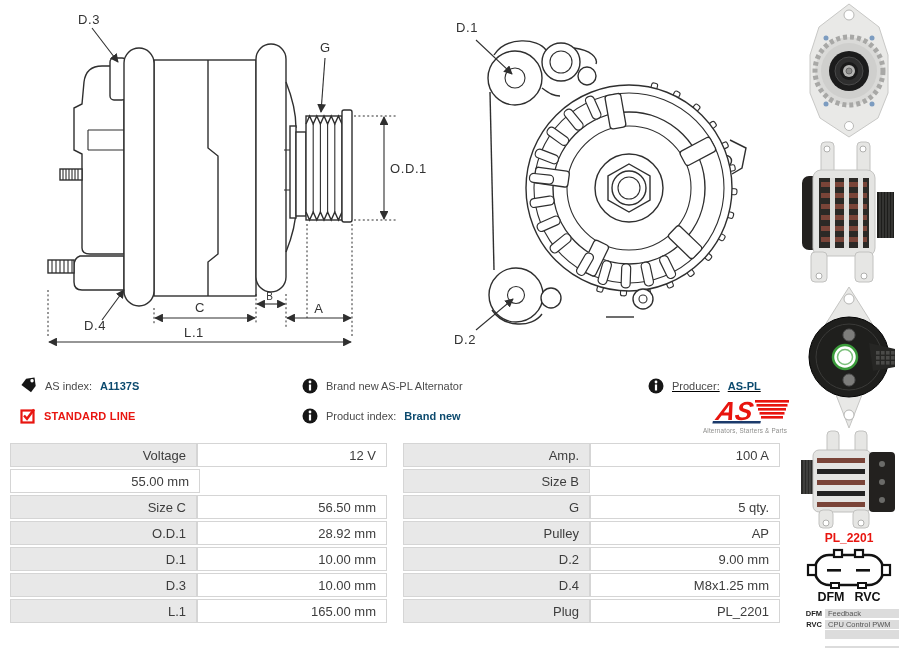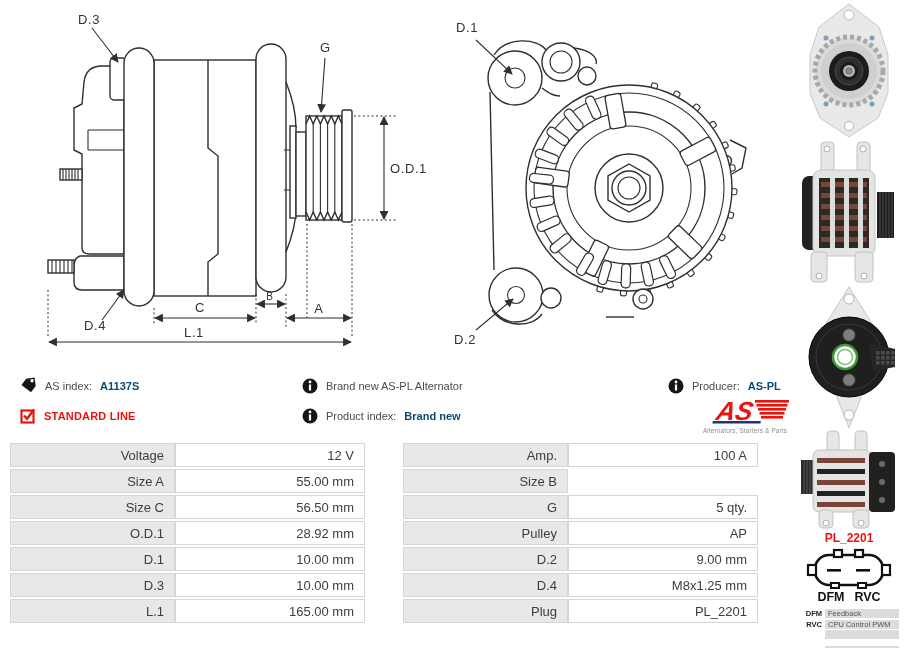--- a/index.html
+++ b/index.html
@@ -29,33 +29,33 @@
   .photo{display:block;}
   .plug-caption{margin-top:2px;height:13px;line-height:13px;font-size:12px;font-weight:700;color:var(--red);}
   .pins{display:flex;gap:10px;font-size:12.5px;font-weight:700;color:#111;height:13px;line-height:13px;}
   .legend{margin-top:5px;width:100px;}
   .legend-row{display:flex;height:9px;margin-bottom:1.5px;}
   .legend-key{width:23px;font-size:7.5px;font-weight:700;color:#222;text-align:right;padding-right:3px;line-height:9px;}
   .legend-val{flex:1;background:#dcdcdc;font-size:7.5px;color:#555;line-height:9px;padding-left:3px;}
   .legend-gap{height:5px;}
   
   .info-block{position:absolute;top:377px;display:flex;flex-direction:column;gap:13px;}
-  .info-left{left:20px;} .info-mid{left:302px;} .info-right{left:668px;}
+  .info-left{left:20px;} .info-mid{left:302px;} .info-right{left:648px;text-decoration:underline;}
   .info-row{display:flex;align-items:center;gap:8px;font-size:11px;color:#4a4a4a;height:17px;}
   .info-row b{color:#0c4a6e;}
   .standard{color:var(--red);font-weight:700;letter-spacing:.2px;}
   .logo{position:absolute;left:698px;top:397px;width:94px;text-align:center;}
   .logo-tag{font-size:6.3px;color:#8d8d8b;margin-top:-2px;letter-spacing:.2px;}
   
   .tables{position:absolute;left:10px;top:443px;display:flex;gap:6px;}
   .spec-table{width:387px;}
   .spec-row{display:flex;margin-bottom:2px;}
   .spec-cell{height:24px;line-height:24px;border:1px solid var(--cell-border);
              font-size:13px;color:#3d3d3d;text-align:right;padding-right:10px;box-sizing:border-box;}
-  .spec-label{width:165px;background:var(--cell-label-bg);}
+  .spec-label{width:187px;background:var(--cell-label-bg);}
   .spec-value{width:190px;background:#fff;}
 </style>
 </head>
 <body>
 
 <div class="page">
 
   <svg class="side-view" width="442" height="362" viewBox="0 0 442 362">
     <defs>
       <marker id="arr" viewBox="0 0 10 10" refX="9" refY="5" markerWidth="8" markerHeight="8" orient="auto-start-reverse">
@@ -411,21 +411,20 @@
     <div class="logo-tag">Alternators, Starters &amp; Parts</div>
   </div>
 
   <div class="tables">
     <div class="spec-table">
       <div class="spec-row">
         <div class="spec-cell spec-label">Voltage</div>
         <div class="spec-cell spec-value">12 V</div>
       </div>
       <div class="spec-row">
-        <div class="spec-cell spec-label">Size A</div>
         <div class="spec-cell spec-value">55.00 mm</div>
       </div>
       <div class="spec-row">
         <div class="spec-cell spec-label">Size C</div>
         <div class="spec-cell spec-value">56.50 mm</div>
       </div>
       <div class="spec-row">
         <div class="spec-cell spec-label">O.D.1</div>
         <div class="spec-cell spec-value">28.92 mm</div>
       </div>

